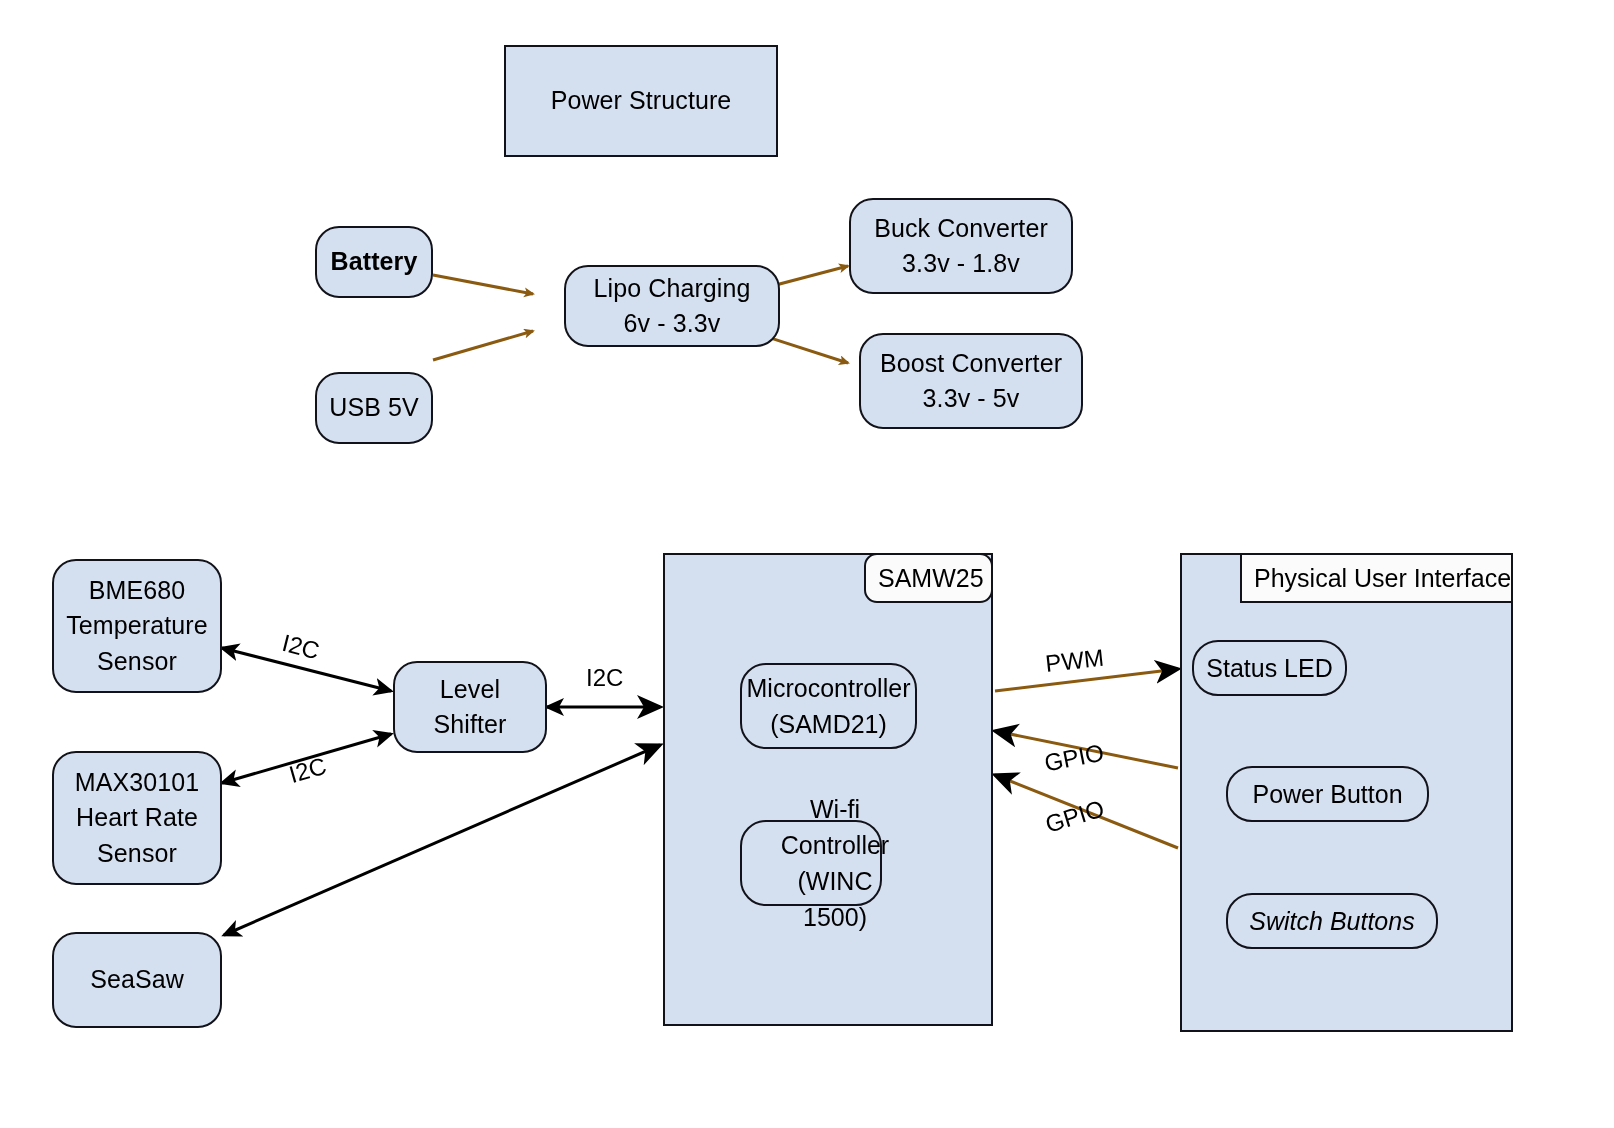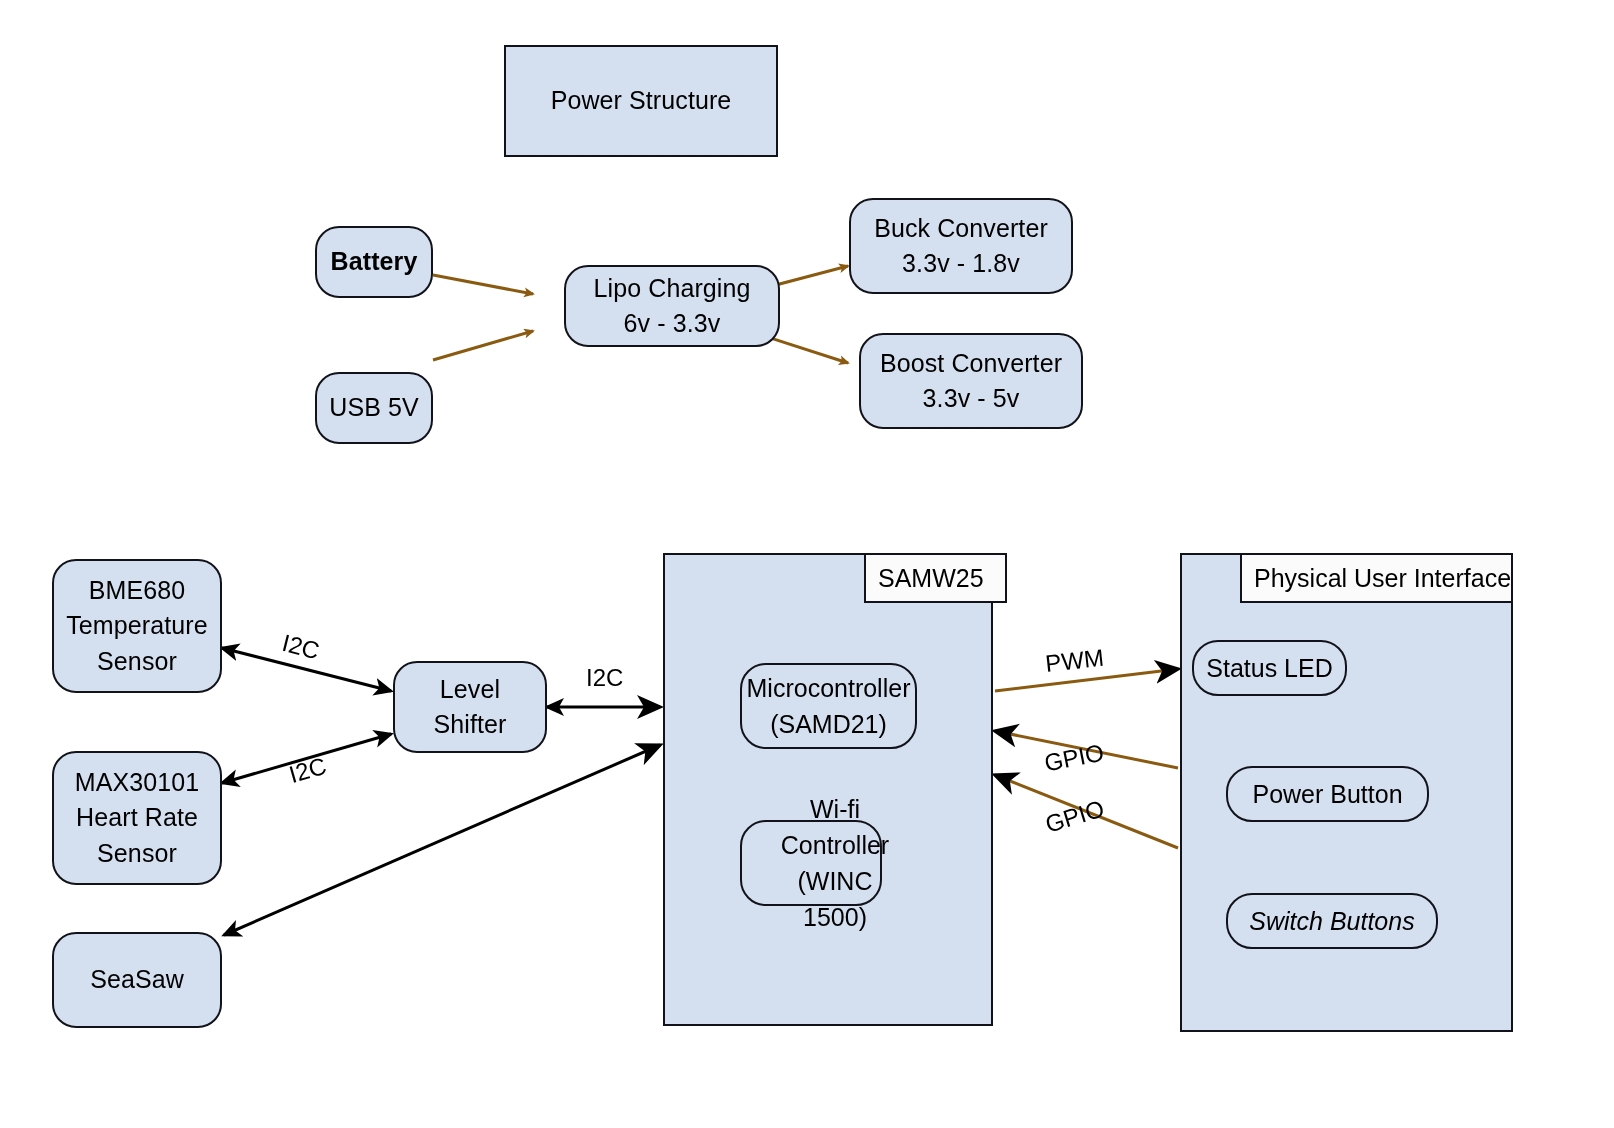--- a/index.html
+++ b/index.html
@@ -196,21 +196,21 @@
   <div class="node rounded" style="left:52px; top:932px; width:170px; height:96px;">
     <span class="ln">SeaSaw</span>
   </div>
 
   <div class="node rounded" style="left:393px; top:661px; width:154px; height:92px;">
     <span class="ln">Level</span>
     <span class="ln">Shifter</span>
   </div>
 
   <div class="container-box" style="left:663px; top:553px; width:330px; height:473px;"></div>
-  <div class="container-tab" style="left:864px; top:553px; width:143px; height:50px;">
+  <div class="container-tab" style="left:864px; top:553px; width:129px; height:50px;border-radius:13px;">
     <span>SAMW25</span>
   </div>
 
   <div class="inner-node" style="left:740px; top:663px; width:177px; height:86px;">
     <span class="ln">Microcontroller</span>
     <span class="ln">(SAMD21)</span>
   </div>
 
   <div class="inner-node" style="left:740px; top:820px; width:142px; height:86px;padding-left:48px;">
     <span class="ln">Wi-fi Controller</span>

